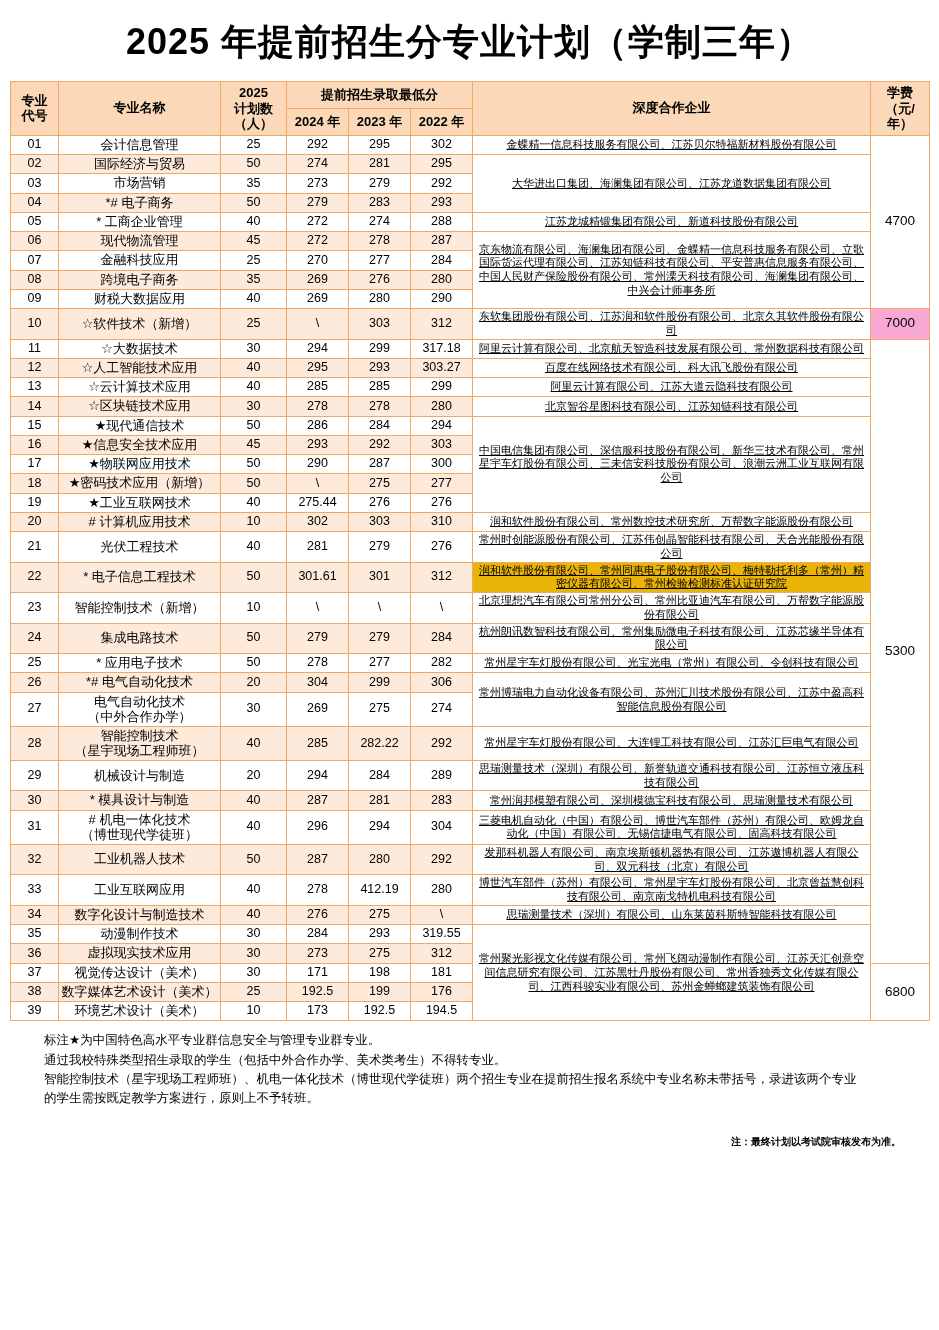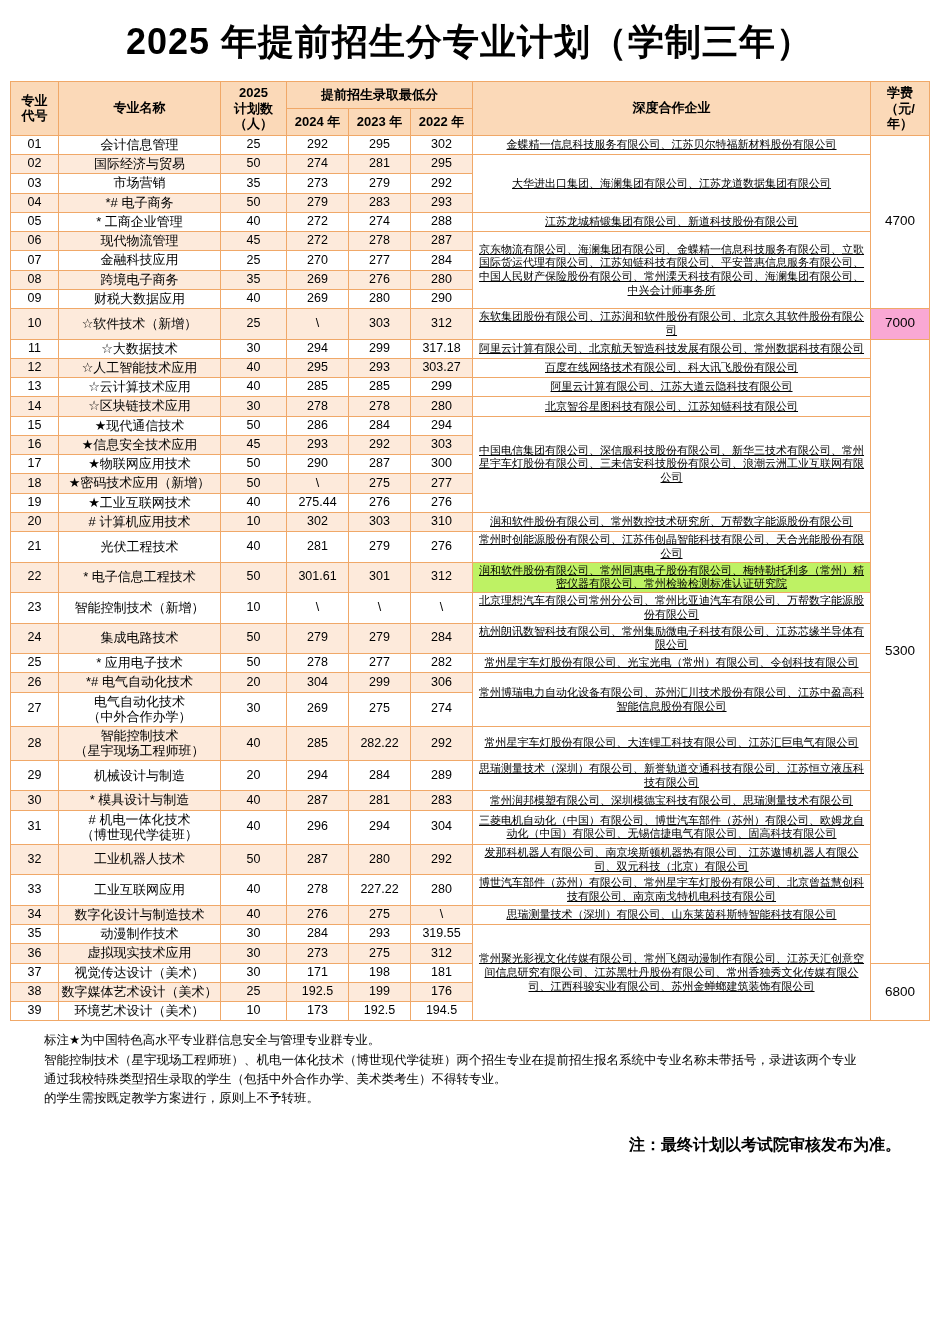--- a/index.html
+++ b/index.html
@@ -88,21 +88,21 @@
     text-indent: -28px;
   }
   .notes .ind2 {
     display: block;
     padding-left: 28px;
   }
   .footnote {
     margin-top: 26px;
     text-align: right;
     padding-right: 28px;
-    font-size: 16px;
+    font-size: 10px;
     font-weight: bold;
   }
 </style>
 </head>
 <body>
 
 <div id="page">
 
   <h1 class="title">2025 年提前招生分专业计划（学制三年）</h1>
 
@@ -325,21 +325,21 @@
           <td>276</td>
           <td class="company">常州时创能源股份有限公司、江苏伟创晶智能科技有限公司、天合光能股份有限公司</td>
         </tr>
         <tr class="alt">
           <td>22</td>
           <td class="major">* 电子信息工程技术</td>
           <td>50</td>
           <td>301.61</td>
           <td>301</td>
           <td>312</td>
-          <td class="company" style="background: #bef264;">润和软件股份有限公司、常州同惠电子股份有限公司、梅特勒托利多（常州）精密仪器有限公司、常州检验检测标准认证研究院</td>
+          <td class="company" style="background: #eab308;">润和软件股份有限公司、常州同惠电子股份有限公司、梅特勒托利多（常州）精密仪器有限公司、常州检验检测标准认证研究院</td>
         </tr>
         <tr>
           <td>23</td>
           <td class="major">智能控制技术（新增）</td>
           <td>10</td>
           <td>\</td>
           <td>\</td>
           <td>\</td>
           <td class="company">北京理想汽车有限公司常州分公司、常州比亚迪汽车有限公司、万帮数字能源股份有限公司</td>
         </tr>
@@ -430,21 +430,21 @@
           <td>287</td>
           <td>280</td>
           <td>292</td>
           <td class="company" style="background: rgb(255, 255, 255);">发那科机器人有限公司、南京埃斯顿机器热有限公司、江苏遨博机器人有限公司、双元科技（北京）有限公司</td>
         </tr>
         <tr>
           <td>33</td>
           <td class="major">工业互联网应用</td>
           <td>40</td>
           <td>278</td>
-          <td>227.22</td>
+          <td>412.19</td>
           <td>280</td>
           <td class="company">博世汽车部件（苏州）有限公司、常州星宇车灯股份有限公司、北京曾益慧创科技有限公司、南京南戈特机电科技有限公司</td>
         </tr>
         <tr class="alt">
           <td>34</td>
           <td class="major">数字化设计与制造技术</td>
           <td>40</td>
           <td>276</td>
           <td>275</td>
           <td>\</td>
@@ -490,20 +490,20 @@
           <td>10</td>
           <td>173</td>
           <td>192.5</td>
           <td>194.5</td>
         </tr>
       </tbody>
   </table>
 
   <div class="notes">
     <span class="ind2">标注★为中国特色高水平专业群信息安全与管理专业群专业。</span>
+    <span class="ind2">通过我校特殊类型招生录取的学生（包括中外合作办学、美术类考生）不得转专业。</span>
     <span class="ind2">智能控制技术（星宇现场工程师班）、机电一体化技术（博世现代学徒班）两个招生专业在提前招生报名系统中专业名称未带括号，录进该两个专业</span>
-    <span class="ind2">通过我校特殊类型招生录取的学生（包括中外合作办学、美术类考生）不得转专业。</span>
     <span class="ind2">的学生需按既定教学方案进行，原则上不予转班。</span>
   </div>
 
   <div class="footnote">注：最终计划以考试院审核发布为准。</div>
 
 </div>
 
 </body></html>

